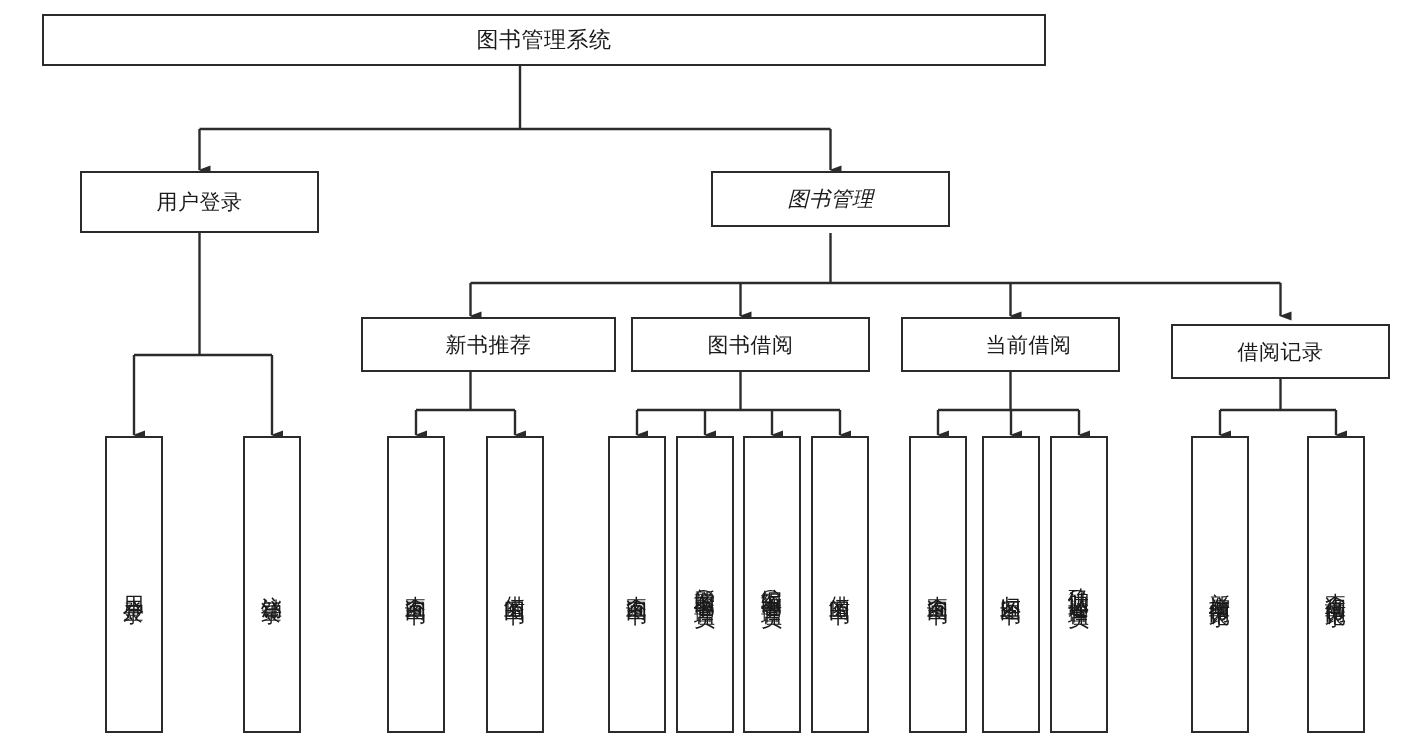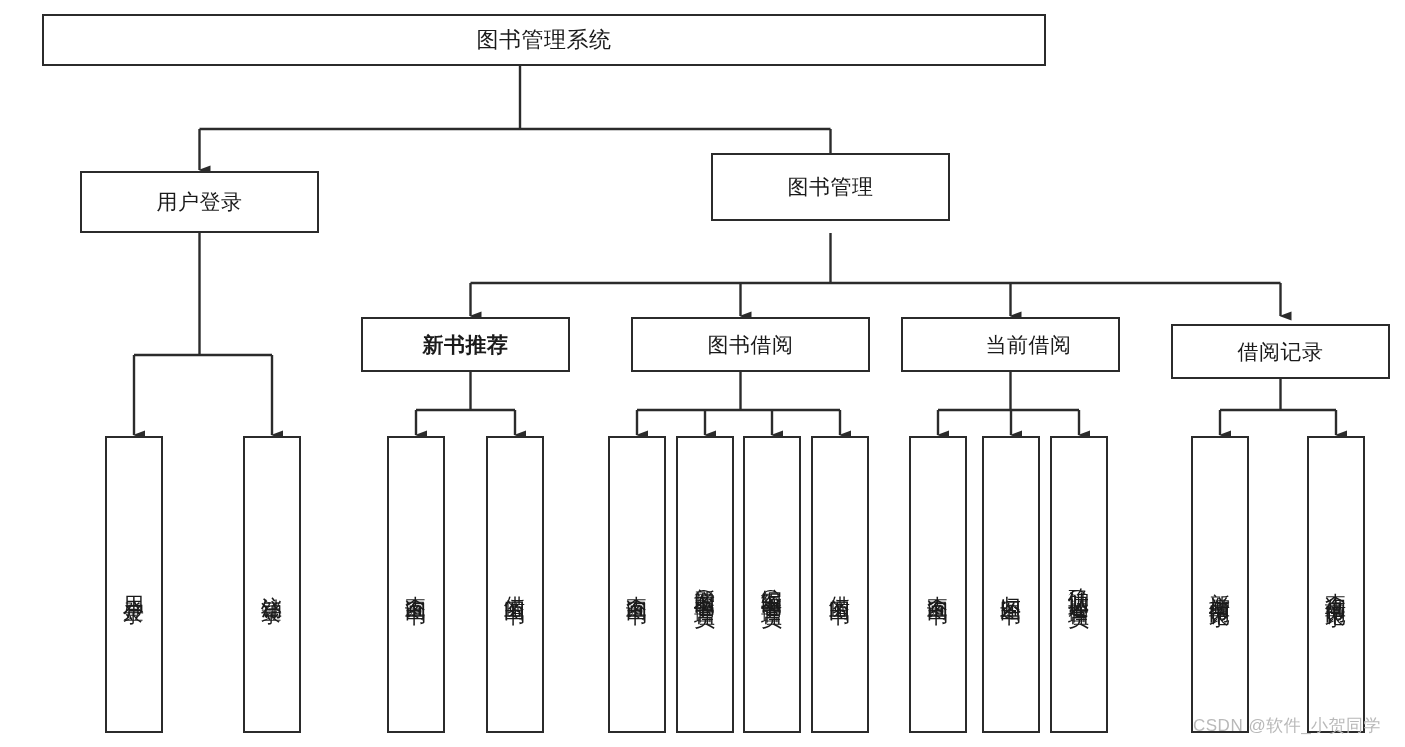--- a/index.html
+++ b/index.html
@@ -116,24 +116,24 @@
       </g>
   </svg>
 
   <div id="node-layer">
       <div class="node horiz root" style="left: 18px; top: 14px; width: 1004px; height: 52px; margin-left: 24px;">
         <span class="node-label">图书管理系统</span>
       </div>
       <div class="node horiz" style="left: 80px; top: 171px; width: 239px; height: 62px;">
         <span class="node-label">用户登录</span>
       </div>
-      <div class="node horiz" style="left: 711px; top: 153px; width: 239px; height: 68px;">
+      <div class="node horiz" style="left: 711px; top: 171px; width: 239px; height: 56px; font-style: italic;">
         <span class="node-label">图书管理</span>
       </div>
-      <div class="node horiz" style="left: 361px; top: 317px; width: 209px; height: 55px; font-weight: bold;">
+      <div class="node horiz" style="left: 361px; top: 317px; width: 255px; height: 55px;">
         <span class="node-label">新书推荐</span>
       </div>
       <div class="node horiz" style="left: 631px; top: 317px; width: 239px; height: 55px;">
         <span class="node-label">图书借阅</span>
       </div>
       <div class="node horiz" style="left: 901px; top: 317px; width: 219px; height: 55px; padding-left: 36px;">
         <span class="node-label">当前借阅</span>
       </div>
       <div class="node horiz" style="left: 1171px; top: 324px; width: 219px; height: 55px;">
         <span class="node-label">借阅记录</span>
@@ -172,14 +172,13 @@
         <span class="node-label">确认归还（管理员）</span>
       </div>
       <div class="node vert" style="left: 1191px; top: 436px; width: 58px; height: 297px;">
         <span class="node-label">新增借阅记录</span>
       </div>
       <div class="node vert" style="left: 1307px; top: 436px; width: 58px; height: 297px;">
         <span class="node-label">查询借阅记录</span>
       </div>
     </div>
 
-  <div class="watermark" style="left:1193px; top:714px;">CSDN @软件_小贺同学</div>
 </div>
 
 </body></html>

